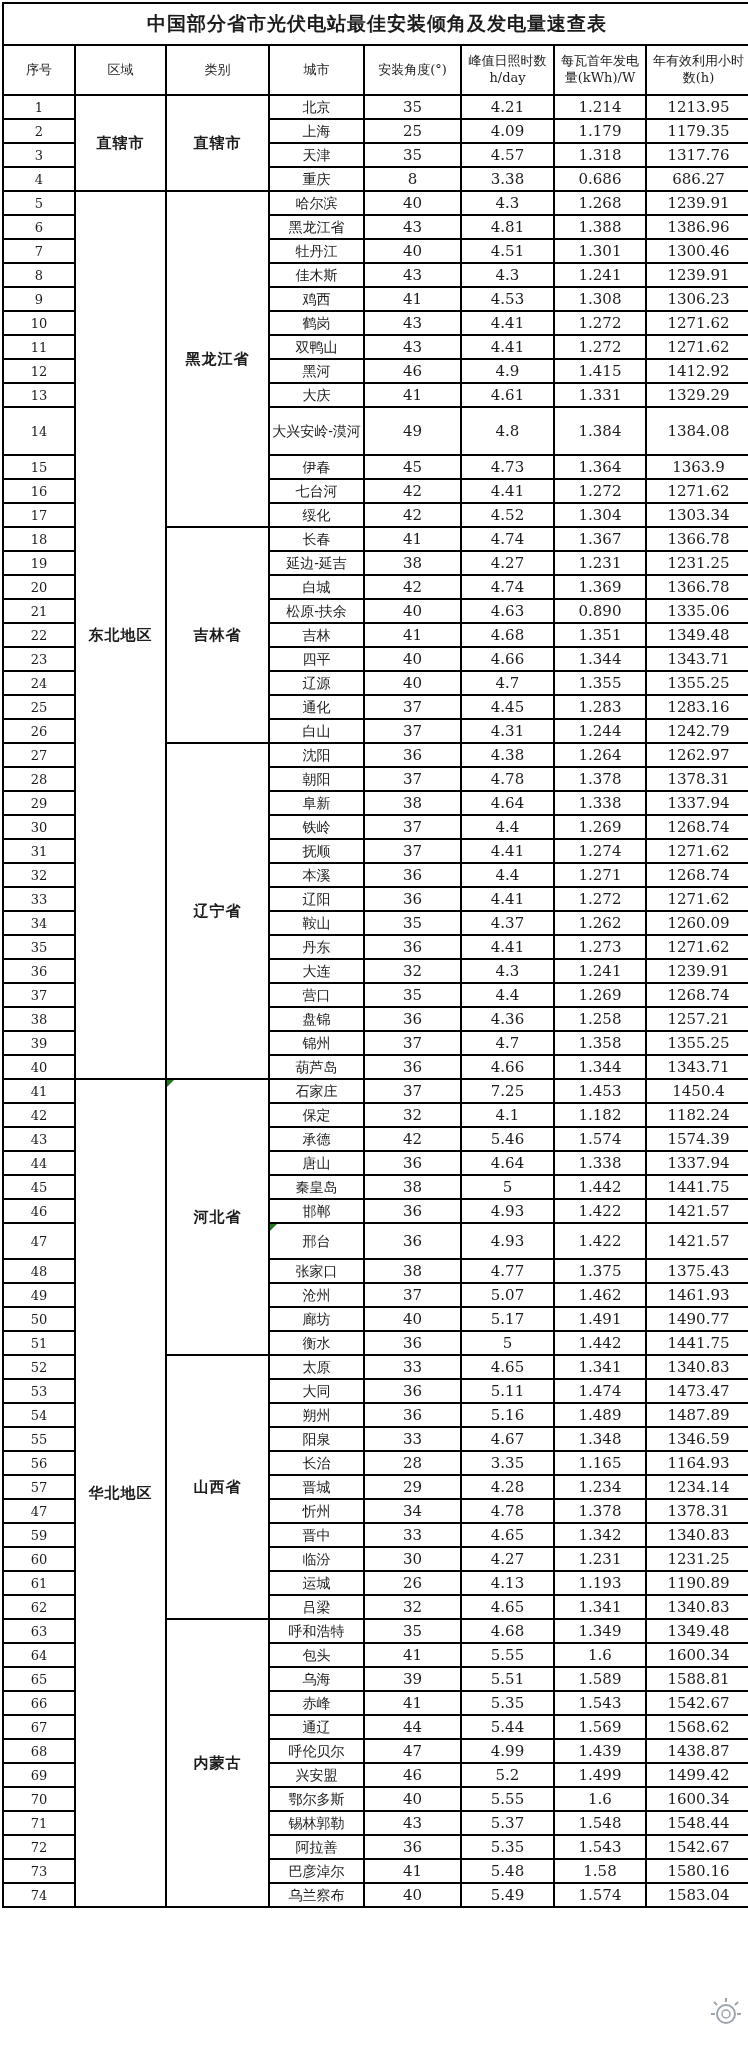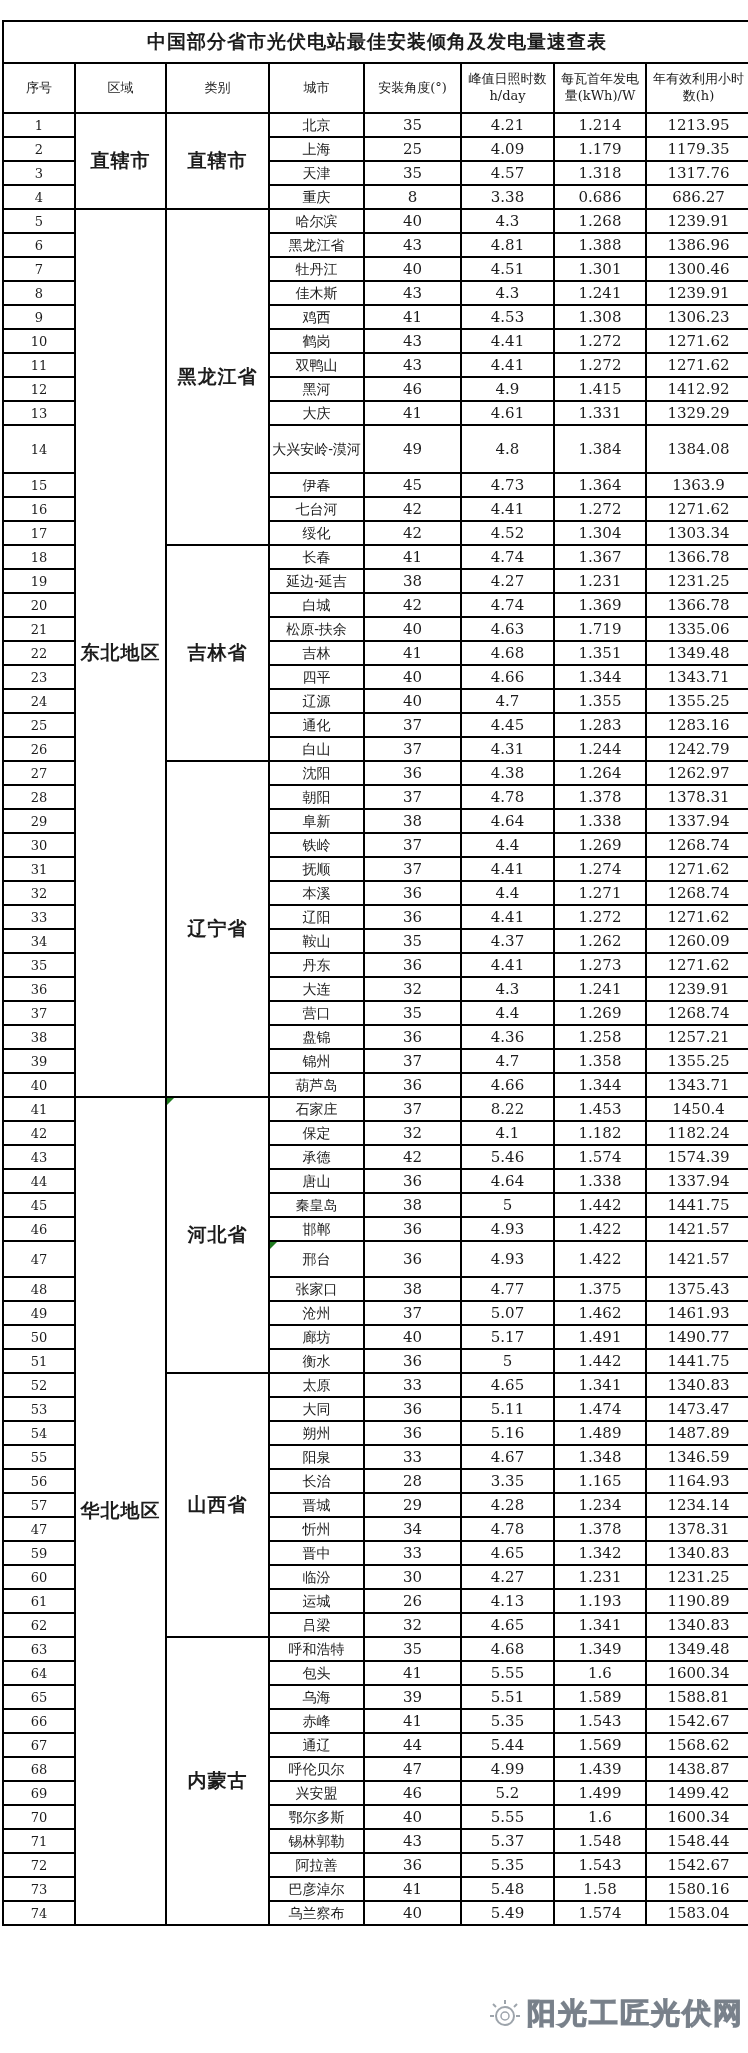--- a/index.html
+++ b/index.html
@@ -5,21 +5,21 @@
   html,body{margin:0;padding:0;background:#ffffff;}
   .page{
     position:relative;
     width:748px;
     height:2053px;
     background:#ffffff;
     font-family:"DejaVu Serif","Liberation Serif",serif;
     color:#1c1c1c;
     overflow:hidden;
     box-sizing:border-box;
-    padding-top:20px;
+    padding-top:2px;
   }
   table.pv{
     border-collapse:collapse;
     table-layout:fixed;
     width:744px;
     margin-left:2px;
   }
   table.pv th, table.pv td{
     border:2px solid #000;
     padding:0 2px;
@@ -35,21 +35,21 @@
   }
   .head-row th{
     font-weight:normal;
     font-size:13px;
     line-height:1.3;
     height:48px;
   }
   tbody tr{height:24px;}
   td.serial{font-size:13px;}
   td.city{font-size:14px;line-height:1.15;}
-  td.group{font-size:19px;font-weight:bold;letter-spacing:1px;}
+  td.group{font-size:15px;font-weight:bold;letter-spacing:1px;}
   td.num{font-size:15px;}
   td.cell-bottom-left{
     text-align:left;
     vertical-align:bottom;
     padding-left:3px;
   }
   .green-corner{position:relative;}
   .green-corner::before{
     content:"";
     position:absolute;
@@ -271,21 +271,21 @@
           <td class="num">42</td>
           <td class="num">4.74</td>
           <td class="num">1.369</td>
           <td class="num">1366.78</td>
         </tr>
         <tr>
           <td class="serial">21</td>
           <td class="city">松原-扶余</td>
           <td class="num">40</td>
           <td class="num">4.63</td>
-          <td class="num">1.719</td>
+          <td class="num">0.890</td>
           <td class="num">1335.06</td>
         </tr>
         <tr>
           <td class="serial">22</td>
           <td class="city">吉林</td>
           <td class="num">41</td>
           <td class="num">4.68</td>
           <td class="num">1.351</td>
           <td class="num">1349.48</td>
         </tr>
@@ -433,21 +433,21 @@
           <td class="num">4.66</td>
           <td class="num">1.344</td>
           <td class="num">1343.71</td>
         </tr>
         <tr>
           <td class="serial">41</td>
           <td class="group" rowspan="34">华北地区</td>
           <td class="group green-corner" rowspan="11">河北省</td>
           <td class="city">石家庄</td>
           <td class="num">37</td>
-          <td class="num">8.22</td>
+          <td class="num">7.25</td>
           <td class="num">1.453</td>
           <td class="num">1450.4</td>
         </tr>
         <tr>
           <td class="serial">42</td>
           <td class="city">保定</td>
           <td class="num">32</td>
           <td class="num">4.1</td>
           <td class="num">1.182</td>
           <td class="num">1182.24</td>
@@ -718,15 +718,14 @@
       <circle cx="18" cy="20" r="9" fill="none" stroke="#7d8690" stroke-width="2"></circle>
       <circle cx="18" cy="20" r="4" fill="none" stroke="#7d8690" stroke-width="1.5"></circle>
       <g stroke="#7d8690" stroke-width="2">
         <line x1="18" y1="4" x2="18" y2="8"></line>
         <line x1="30" y1="8" x2="27" y2="11"></line>
         <line x1="6" y1="8" x2="9" y2="11"></line>
         <line x1="3" y1="20" x2="7" y2="20"></line>
         <line x1="29" y1="20" x2="33" y2="20"></line>
       </g>
     </svg>
-    <span class="wm-text">阳光工匠光伏网</span>
   </div>
 </div>
 
 </body></html>

